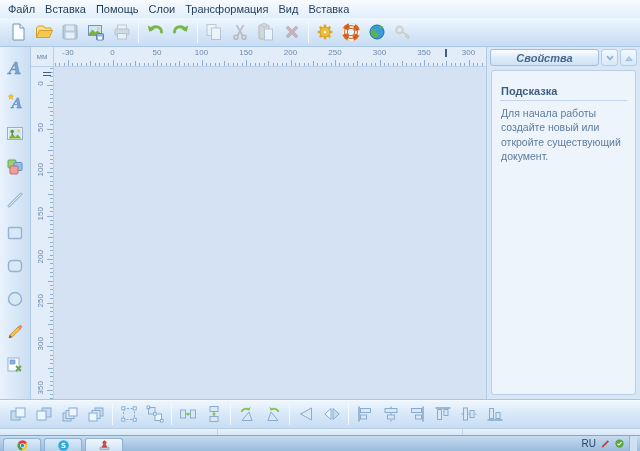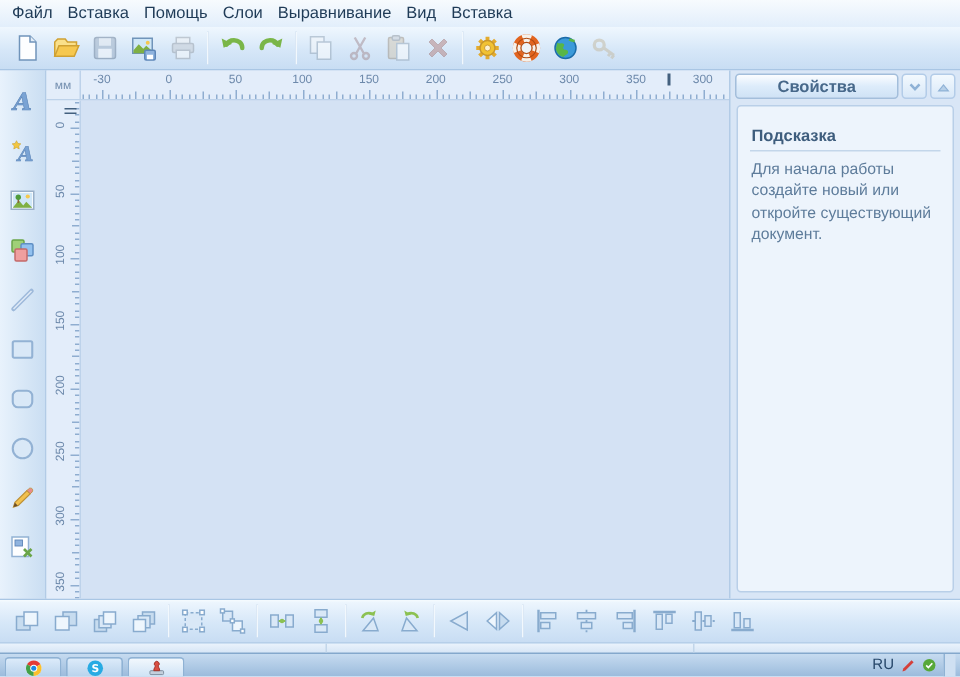--- a/index.html
+++ b/index.html
@@ -45,21 +45,21 @@
             transform:rotate(-90deg); transform-origin:center; width:12px; text-align:center; }
   .v-marker { position:absolute; right:2px; width:8px; height:1px; background:#43607e;
               box-shadow:0 3px 0 #43607e; }
 
   
   .right-panel { width:154px; background:#d9e6f6; border-left:1px solid #b2cbe6;
                  display:flex; flex-direction:column; }
   .rp-header { display:flex; gap:2px; padding:2px 3px 1px; }
   .rp-title-btn { flex:1; height:17px; background:linear-gradient(#fbfdff,#ddecfb 50%,#cfe2f5);
                   border:1px solid #a3bedb; border-radius:3px; font-weight:bold; color:#47688a;
-                  display:flex; align-items:center; justify-content:center; }
+                  display:flex; align-items:center; justify-content:center;font-style:italic; }
   .rp-mini-btn { width:17px; height:17px; background:linear-gradient(#f3f9fe,#d8e8f8);
                  border:1px solid #b3cce8; border-radius:3px;
                  display:flex; align-items:center; justify-content:center; }
   .rp-mini-btn .icon { width:10px; height:10px; }
   .hint-box { margin:3px 4px 4px; flex:1; background:#edf4fc; border:1px solid #b9cfe8; border-radius:3px; }
   .hint-title { font-weight:bold; color:#3e5d7d; padding:14px 9px 3px; }
   .hint-rule { height:1px; background:#c3d6ea; margin:0 8px; }
   .hint-text { font-size:10.5px; color:#5e7c9b; padding:5px 9px; line-height:1.38; }
 
   
@@ -82,21 +82,21 @@
   .show-desktop { width:8px; align-self:stretch; background:#cfe0f2; border-left:1px solid #8fb2d4; }
 </style>
 </head>
 <body>
 
 <div class="menubar">
     <div class="menu-item">Файл</div>
     <div class="menu-item">Вставка</div>
     <div class="menu-item">Помощь</div>
     <div class="menu-item">Слои</div>
-    <div class="menu-item">Выравнивание</div>
+    <div class="menu-item">Трансформация</div>
     <div class="menu-item">Вид</div>
     <div class="menu-item">Вставка</div>
   </div>
 
 <div class="toolbar">
     <div class="tb-btn">
       <span class="icon">
         <svg viewBox="0 0 20 20">
           <path d="M5 2h7l4 4v12H5z" fill="#fdfeff" stroke="#7094ba"></path>
           <path d="M12 2v4h4" fill="#e4eef8" stroke="#7094ba"></path>

